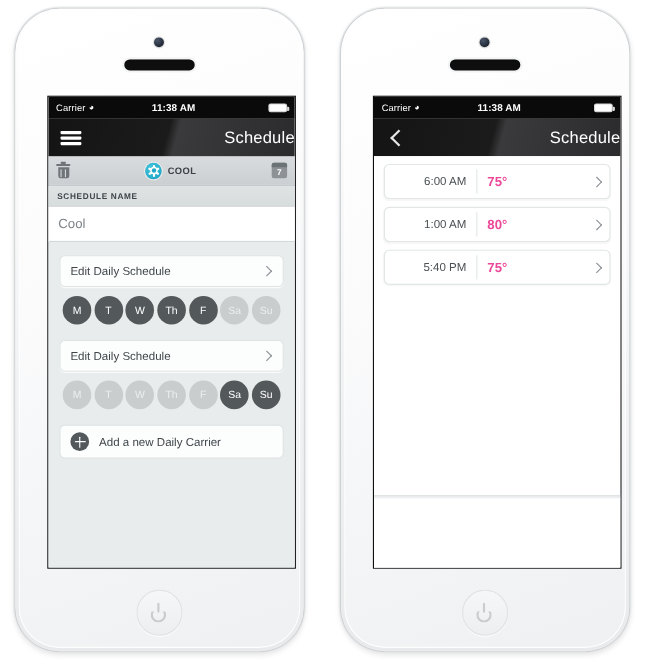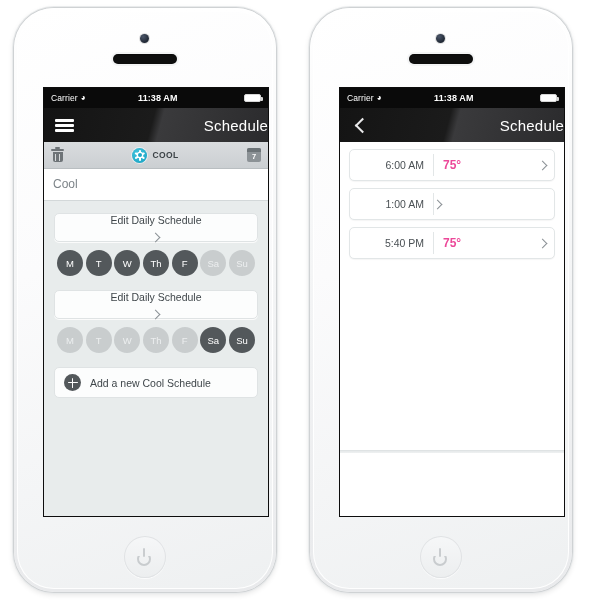--- a/index.html
+++ b/index.html
@@ -177,21 +177,20 @@
   }
   .field-value{
     background:#ffffff;padding:8px 9px 9px;font-size:12px;color:#7d8489;
     border-bottom:1px solid #d3d8d9;
   }
   .sched-block{padding:12px 10px 0;}
   .card{
     background:#fcfdfd;border:1px solid #dfe3e4;border-radius:5px;
     height:27px;display:flex;align-items:center;padding:0 9px;
     box-shadow:0 1px 0 rgba(255,255,255,.8);
-    flex-direction:column;
   }
   .card-label{flex:1;font-size:10.5px;color:#3f464a;}
   .chev{
     width:6px;height:6px;border-top:1.6px solid #8a9095;border-right:1.6px solid #8a9095;
     transform:rotate(45deg);margin-right:2px;
   }
   .dayrow{display:flex;justify-content:space-between;padding:8px 3px 0;}
   .day{
     width:26px;height:26px;border-radius:50%;
     display:flex;align-items:center;justify-content:center;
@@ -287,20 +286,21 @@
         <div>
           <div class="cal-icon">
             <div class="top"></div>
             <div class="num">7</div>
           </div>
         </div>
       </div>
 
       <div class="body-left">
 
+        <div class="field-head">SCHEDULE NAME</div>
         <div class="field-value">Cool</div>
 
         <div class="sched-block">
           <div class="card">
             <span class="card-label">Edit Daily Schedule</span>
             <span class="chev"></span>
           </div>
           <div class="dayrow">
             <div class="day on">M</div>
             <div class="day on">T</div>
@@ -323,21 +323,21 @@
             <div class="day off">W</div>
             <div class="day off">Th</div>
             <div class="day off">F</div>
             <div class="day on">Sa</div>
             <div class="day on">Su</div>
           </div>
         </div>
 
         <div class="add-card">
           <div class="add-plus"></div>
-          <span class="add-label">Add a new Cool Schedule</span>
+          <span class="add-label">Add a new Daily Carrier</span>
         </div>
 
       </div>
     </div>
 
     <div class="home">
       <div class="home-glyph"></div>
     </div>
   </div>
 
@@ -372,20 +372,21 @@
           <div class="time-row">
             <span class="t-time">6:00 AM</span>
             <span class="t-sep"></span>
             <span class="t-temp">75°</span>
             <span class="chev t-chev"></span>
           </div>
 
           <div class="time-row">
             <span class="t-time">1:00 AM</span>
             <span class="t-sep"></span>
+            <span class="t-temp">80°</span>
             <span class="chev t-chev"></span>
           </div>
 
           <div class="time-row">
             <span class="t-time">5:40 PM</span>
             <span class="t-sep"></span>
             <span class="t-temp">75°</span>
             <span class="chev t-chev"></span>
           </div>
 

